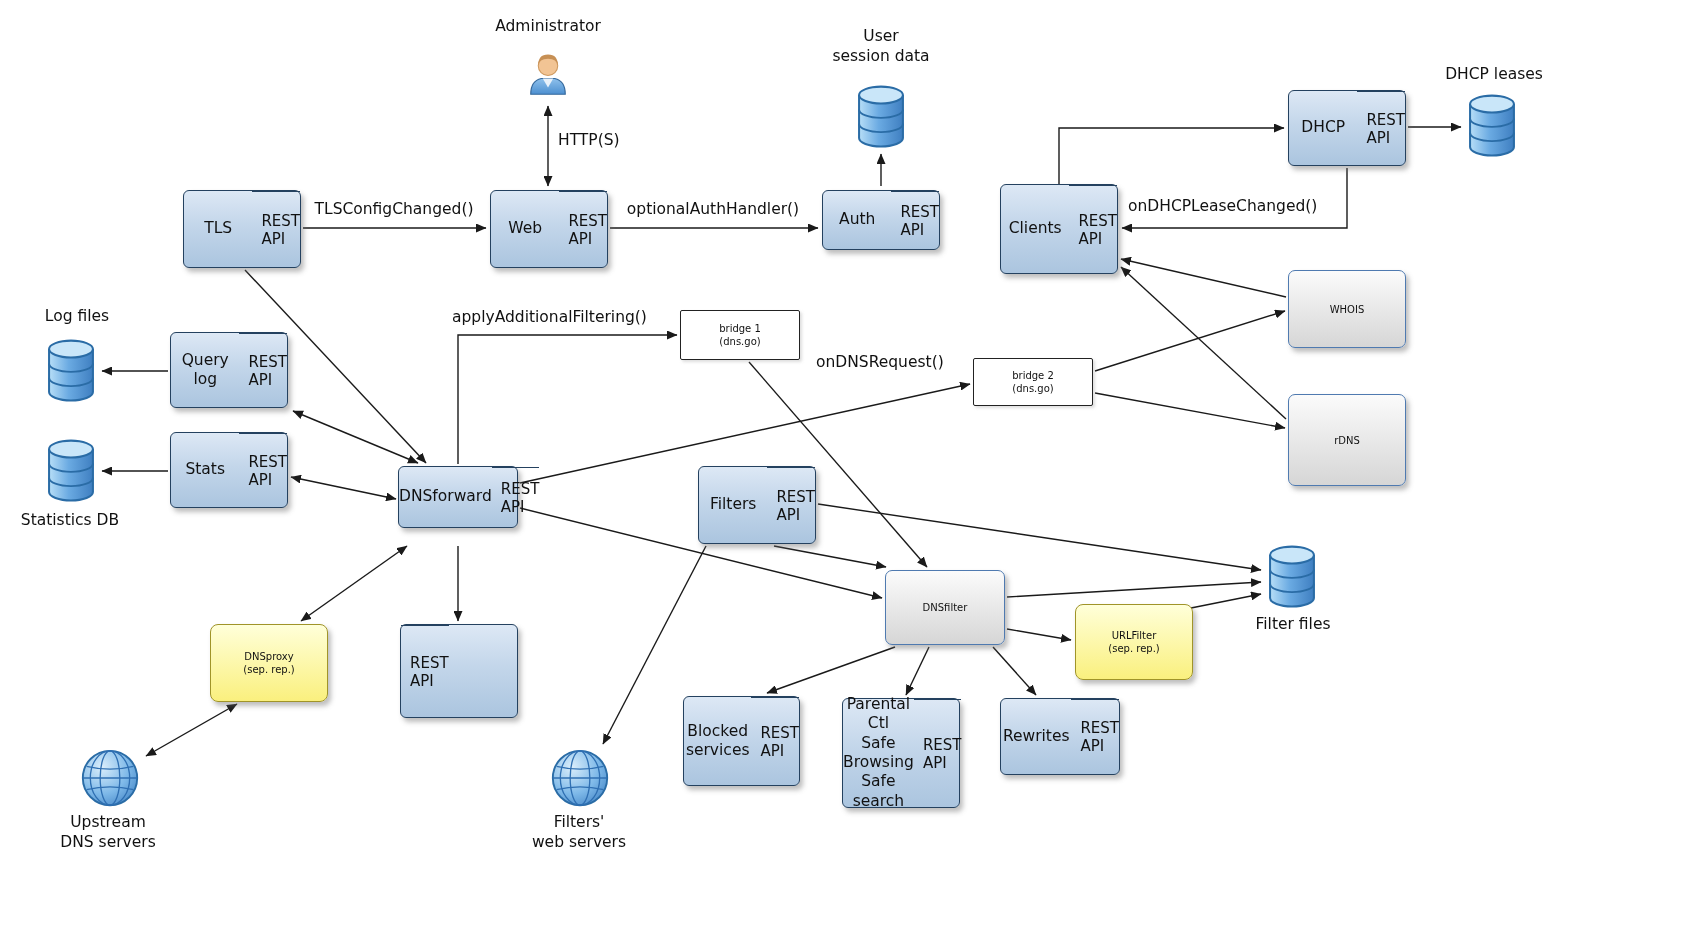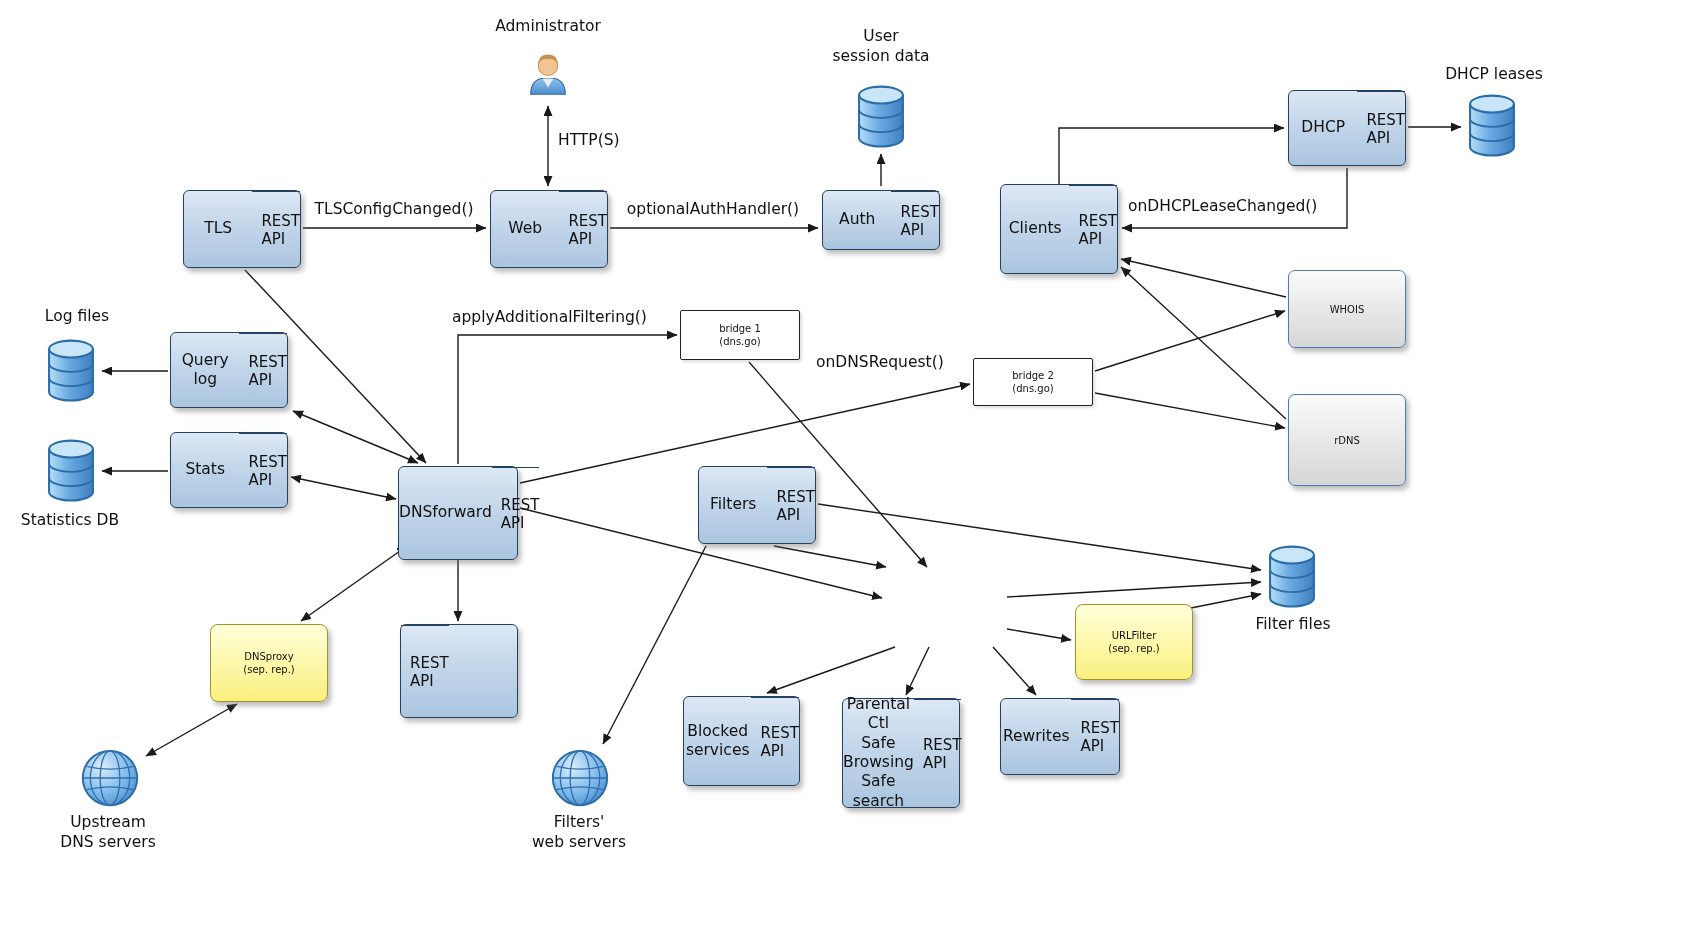--- a/index.html
+++ b/index.html
@@ -134,21 +134,21 @@
     <div class="m-api">REST API</div>
   </div>
   <div class="module" style="left:170px;top:332px;width:118px;height:76px">
     <div class="m-title">Query log</div>
     <div class="m-api">REST API</div>
   </div>
   <div class="module" style="left:170px;top:432px;width:118px;height:76px">
     <div class="m-title">Stats</div>
     <div class="m-api">REST API</div>
   </div>
-  <div class="module" style="left:398px;top:466px;width:120px;height:94px">
+  <div class="module" style="left:398px;top:466px;width:120px;height:62px">
     <div class="m-title">DNSforward</div>
     <div class="m-api">REST API</div>
   </div>
   <div class="module" style="left:698px;top:466px;width:118px;height:78px">
     <div class="m-title">Filters</div>
     <div class="m-api">REST API</div>
   </div>
   <div class="module" style="left:400px;top:624px;width:118px;height:94px">
     <div class="m-api">REST API</div>
   </div>
@@ -174,20 +174,23 @@
   </div>
   <div class="plain bridge" style="left:973px;top:358px;width:120px;height:48px">
     <span>bridge 2
 (dns.go)</span>
   </div>
   <div class="plain grayb" style="left:1288px;top:270px;width:118px;height:78px">
     <span>WHOIS</span>
   </div>
   <div class="plain grayb" style="left:1288px;top:394px;width:118px;height:92px">
     <span>rDNS</span>
+  </div>
+  <div class="plain grayb" style="left:885px;top:570px;width:120px;height:75px">
+    <span>DNSfilter</span>
   </div>
   <div class="plain yellowb" style="left:210px;top:624px;width:118px;height:78px">
     <span>DNSproxy
 (sep. rep.)</span>
   </div>
   <div class="plain yellowb" style="left:1075px;top:604px;width:118px;height:76px">
     <span>URLFilter
 (sep. rep.)</span>
   </div>
 

